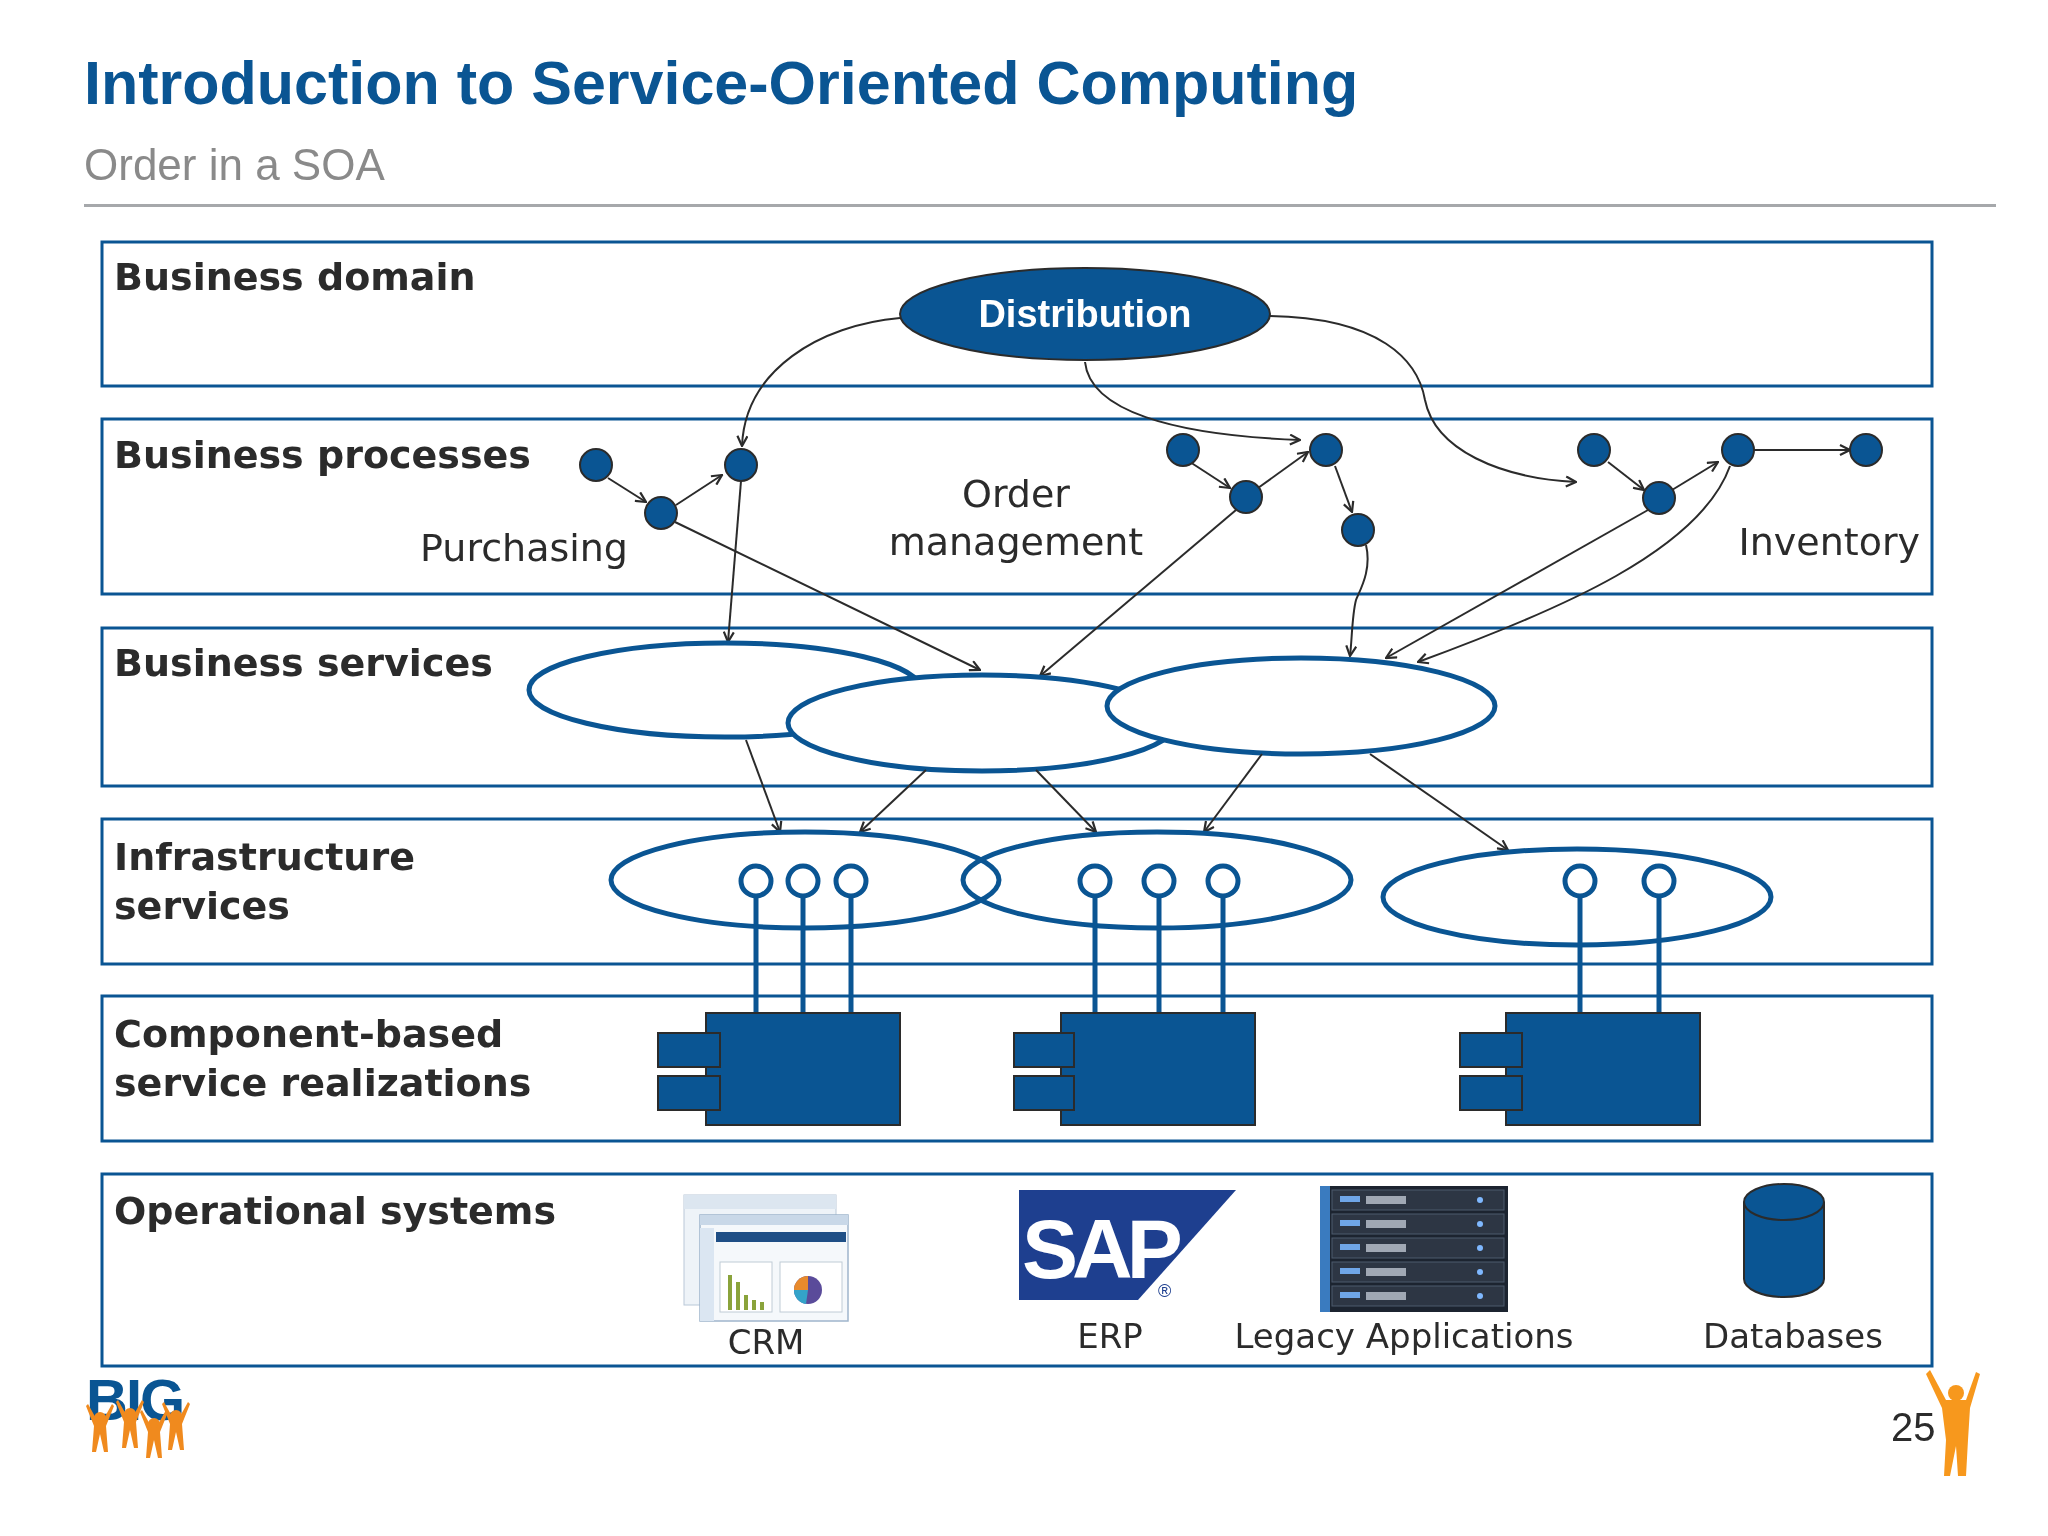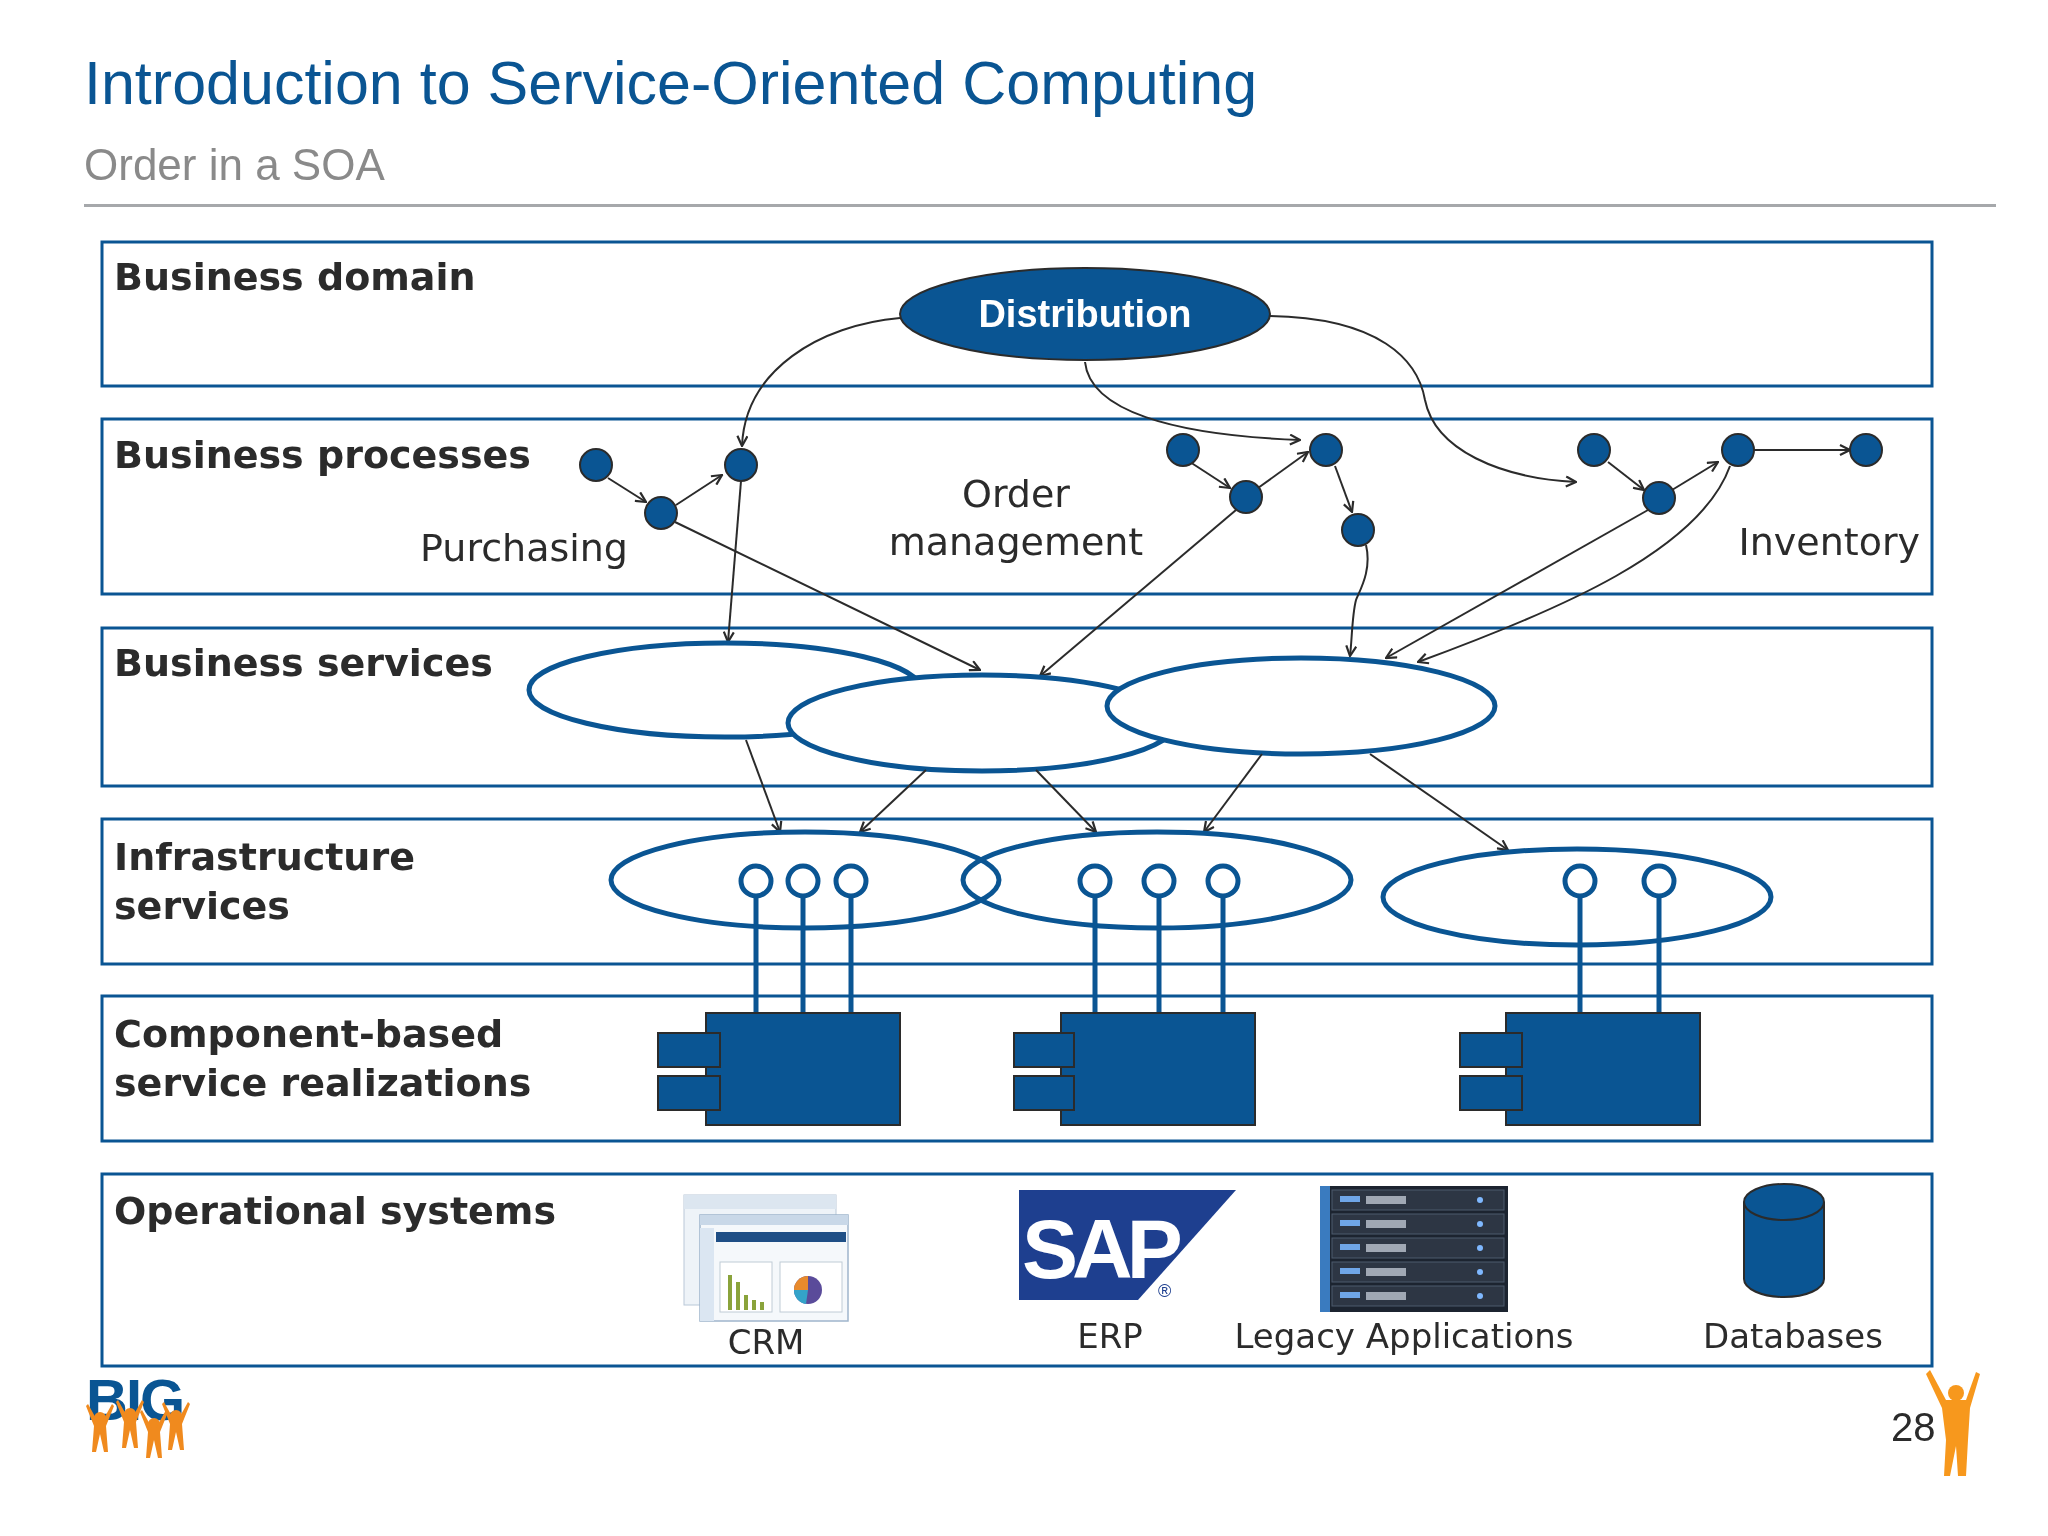--- a/index.html
+++ b/index.html
@@ -1,17 +1,17 @@
 <!DOCTYPE html>
 <html><head>
 <meta charset="utf-8">
 <style>
   html, body { margin: 0; padding: 0; background: #ffffff; }
   body { width: 2048px; height: 1536px; position: relative; overflow: hidden; font-family: "Liberation Sans", sans-serif; }
-  .title { position: absolute; left: 84px; top: 48px; font-size: 61px; font-weight: normal; color: #0a5593; font-family: "Liberation Sans", sans-serif; letter-spacing: 0px; white-space: nowrap; }
+  .title { position: absolute; left: 84px; top: 48px; font-size: 61px; font-weight: bold; color: #0a5593; font-family: "Liberation Sans", sans-serif; letter-spacing: 0px; white-space: nowrap; }
   .subtitle { position: absolute; left: 84px; top: 140px; font-size: 44px; color: #8a8a8a; font-family: "Liberation Sans", sans-serif; white-space: nowrap; }
   .rule { position: absolute; left: 84px; top: 204px; width: 1912px; height: 3px; background: #a6a8ab; }
   svg.diagram { position: absolute; left: 0; top: 0; }
   .layer-label { font-family: "DejaVu Sans", sans-serif; font-weight: bold; font-size: 38px; fill: #2b2b2b; }
   .proc-label { font-family: "DejaVu Sans", sans-serif; font-size: 38px; fill: #2b2b2b; }
   .sys-label { font-family: "DejaVu Sans", sans-serif; font-size: 34px; fill: #2b2b2b; }
   .page-num { position: absolute; left: 1891px; top: 1405px; font-size: 40px; color: #2b2b2b; font-family: "Liberation Sans", sans-serif; }
 </style>
 </head>
 <body>
@@ -257,13 +257,13 @@
       </g>
     </g>
   </g>
 
   <g fill="#f7981d">
     <circle cx="1956" cy="1393" r="8"></circle>
     <path d="M1930,1370 L1946,1400 L1966,1400 L1976,1372 L1980,1374 L1970,1408 L1968,1440 L1966,1476 L1958,1476 L1956,1446 L1950,1476 L1944,1476 L1946,1440 L1942,1408 L1926,1374 Z"></path>
   </g>
 </svg>
 
-<div class="page-num">28</div>
+<div class="page-num">25</div>
 
 </body></html>

